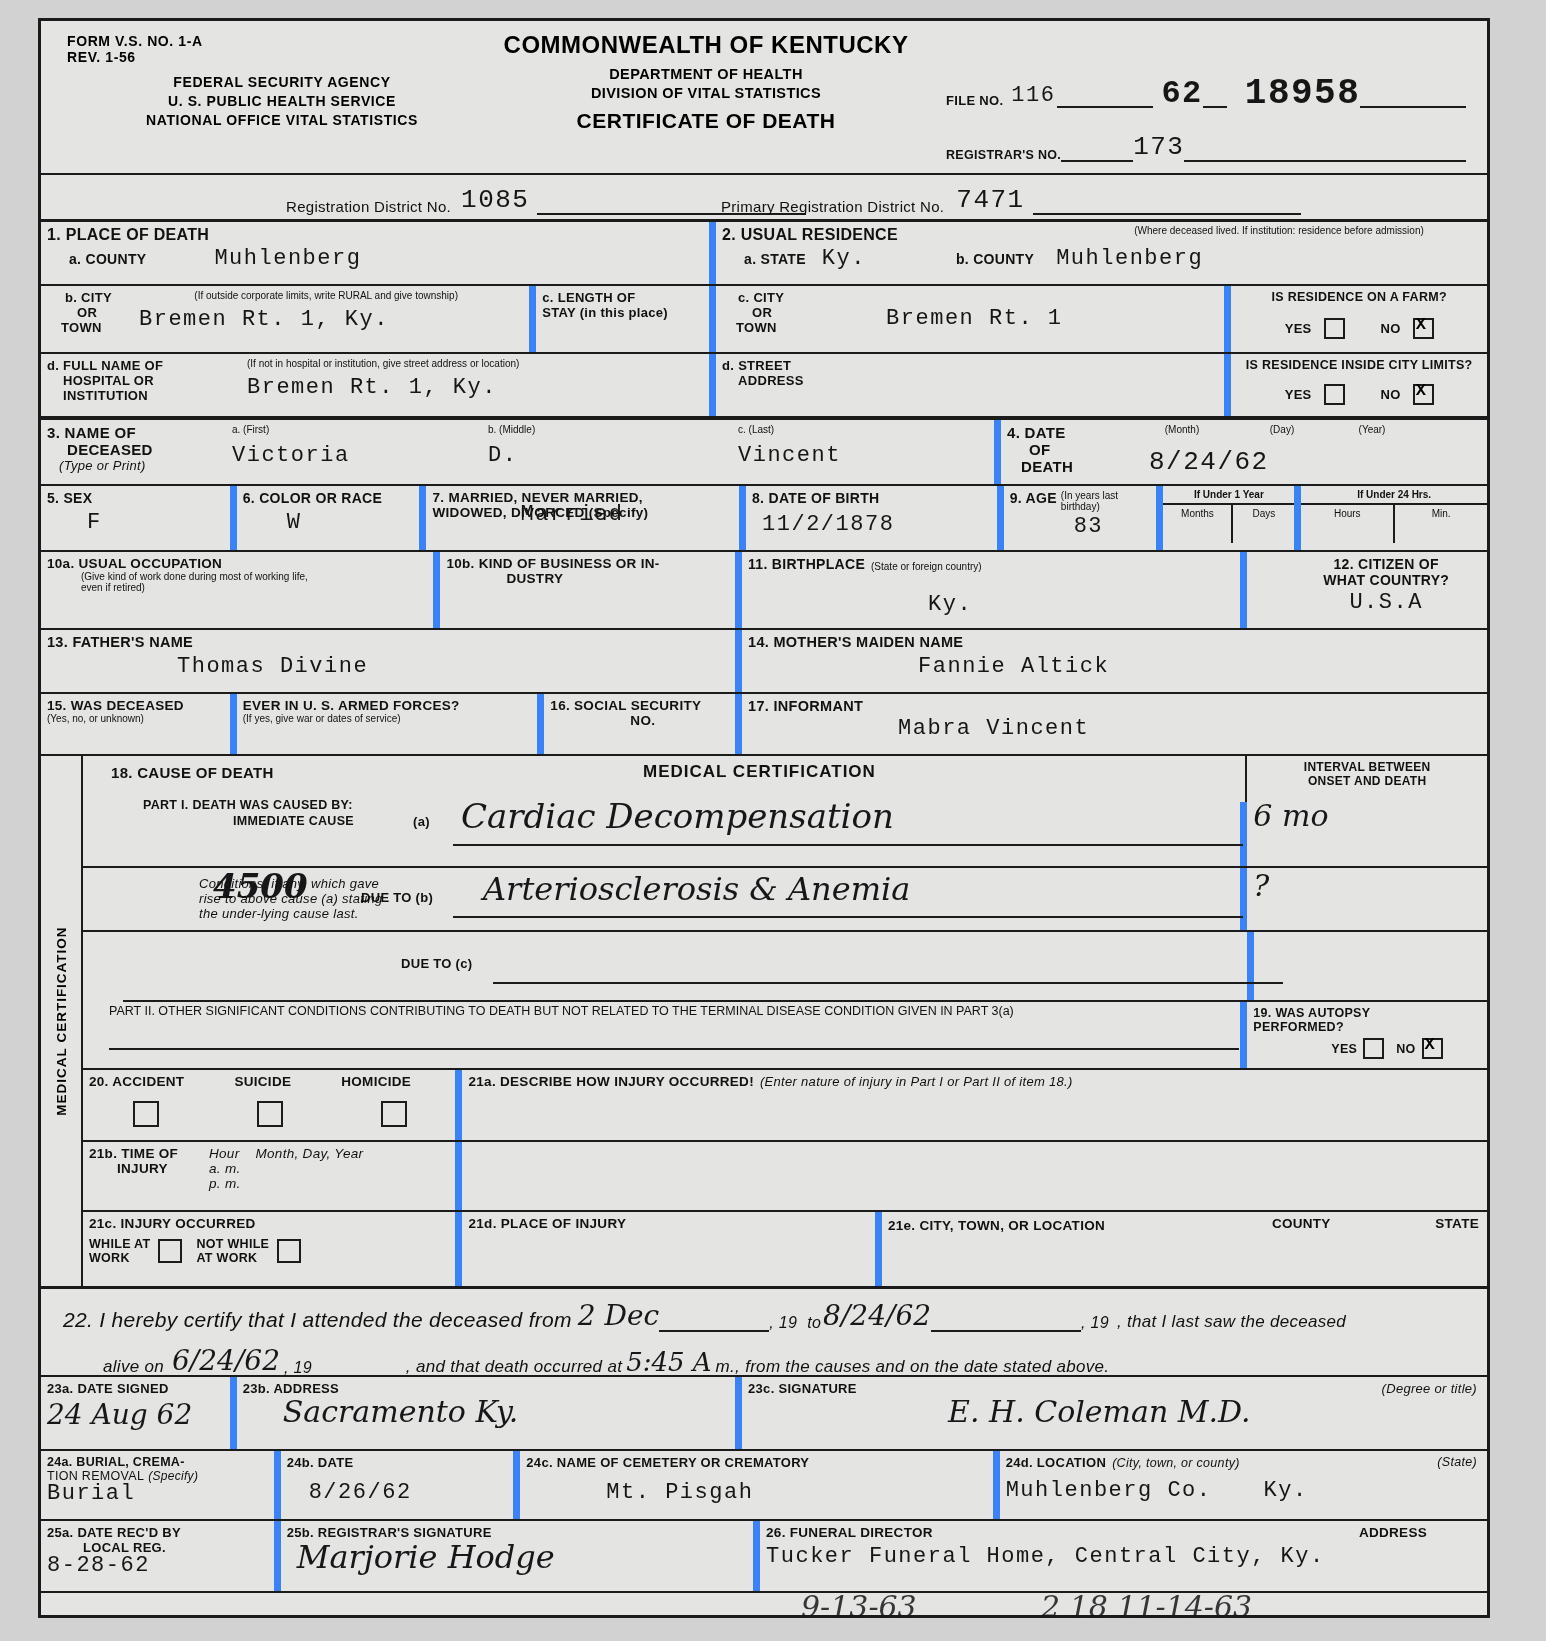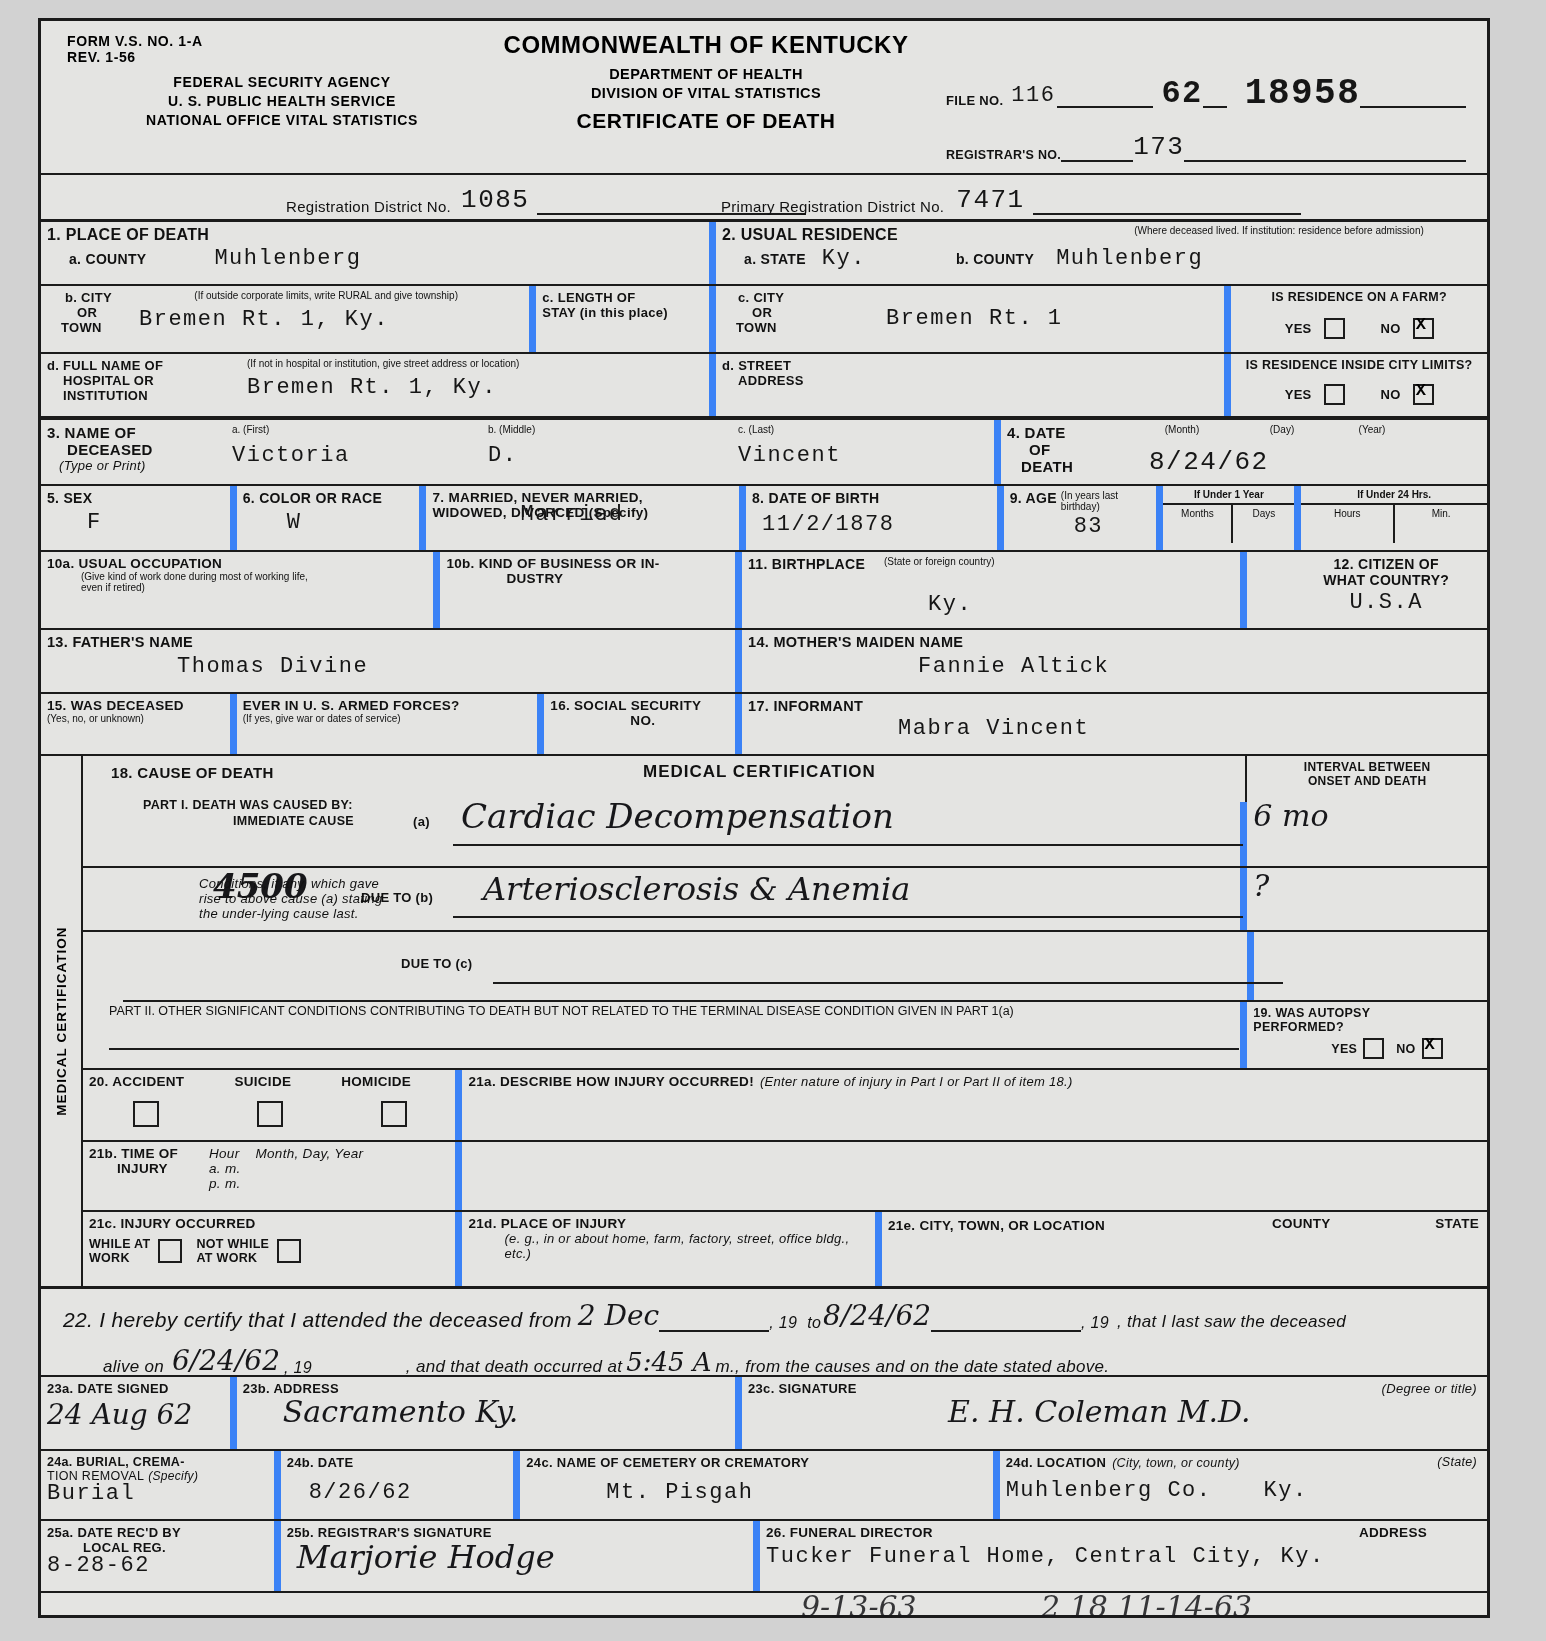--- a/index.html
+++ b/index.html
@@ -281,21 +281,21 @@
         </div>
         <div class="lbl tiny" style="line-height:11px;margin-left:34px;width:240px;">(Give kind of work done during most of working life, even if retired)</div>
         <div class="val sm"></div>
       </div>
       <div class="cell" style="width:302px;">
         <div class="lbl" style="font-weight:bold;font-size:13.5px;">10b. KIND OF BUSINESS OR IN-</div>
         <div class="lbl" style="font-weight:bold;font-size:13.5px;margin-left:60px;">DUSTRY</div>
         <div class="val sm"></div>
       </div>
       <div class="cell" style="width:506px;">
-        <div style="display:flex;align-items:flex-start;gap:13px;">
+        <div style="display:flex;align-items:flex-end;">
           <span class="lbl" style="font-weight:bold;font-size:14px;">11. BIRTHPLACE</span>
           <span class="lbl tiny" style="margin-left:6px;">(State or foreign country)</span>
         </div>
         <div class="val" style="margin-left:180px;margin-top:20px;">Ky.</div>
       </div>
       <div class="cell" style="width:240px;padding-left:44px;">
         <div class="lbl" style="font-weight:bold;font-size:14px;text-align:center;">12. CITIZEN OF</div>
         <div class="lbl" style="font-weight:bold;font-size:14px;text-align:center;">WHAT COUNTRY?</div>
         <div class="val" style="text-align:center;margin-top:2px;">U.S.A</div>
       </div>
@@ -382,21 +382,21 @@
             <div class="ln" style="left:370px;top:50px;width:790px;height:2px;"></div>
             <div class="hand" style="position:absolute;left:400px;top:4px;font-size:32px;"></div>
           </div>
           <div class="cell" style="width:240px;position:relative;">
             <div class="hand" style="font-size:30px;position:absolute;left:6px;top:0;"></div>
           </div>
         </div>
 
         <div class="row brow" style="height:68px;">
           <div class="cell" style="width:1166px;position:relative;">
-            <div class="lbl" style="font-size:12.5px;position:absolute;left:26px;top:2px;width:1130px;letter-spacing:0;">PART II. OTHER SIGNIFICANT CONDITIONS CONTRIBUTING TO DEATH BUT NOT RELATED TO THE TERMINAL DISEASE CONDITION GIVEN IN PART 1(a)</div>
+            <div class="lbl" style="font-size:12.5px;position:absolute;left:26px;top:2px;width:1130px;letter-spacing:0;">PART II. OTHER SIGNIFICANT CONDITIONS CONTRIBUTING TO DEATH BUT NOT RELATED TO THE TERMINAL DISEASE CONDITION GIVEN IN PART 3(a)</div>
             <div class="ln" style="left:26px;top:46px;width:1130px;height:2px;"></div>
             <div class="val sm" style="position:absolute;left:40px;top:16px;"></div>
           </div>
           <div class="cell" style="width:240px;position:relative;">
             <div class="lbl" style="font-weight:bold;font-size:12.5px;">19. WAS AUTOPSY</div>
             <div class="lbl" style="font-weight:bold;font-size:12.5px;">PERFORMED?</div>
             <div style="display:flex;align-items:center;gap:6px;margin-top:4px;margin-left:78px;">
               <span class="lbl" style="font-weight:bold;font-size:12.5px;">YES</span>
               <span class="chk"></span>
               <span class="lbl" style="font-weight:bold;font-size:12.5px;margin-left:6px;">NO</span>
@@ -458,21 +458,20 @@
               <span class="chk" style="width:20px;height:20px;"></span>
               <div style="margin-left:6px;">
                 <div class="lbl" style="font-weight:bold;font-size:12.5px;">NOT WHILE</div>
                 <div class="lbl" style="font-weight:bold;font-size:12.5px;">AT WORK</div>
               </div>
               <span class="chk" style="width:20px;height:20px;"></span>
             </div>
           </div>
           <div class="cell" style="width:420px;">
             <div class="lbl" style="font-weight:bold;font-size:13.5px;">21d. PLACE OF INJURY</div>
-            <div class="lbl" style="font-style:italic;font-size:13px;margin-left:36px;line-height:15px;">(e. g., in or about home, farm, factory, street, office bldg., etc.)</div>
           </div>
           <div class="cell" style="width:606px;position:relative;">
             <span class="lbl" style="font-weight:bold;font-size:13.5px;">21e. CITY, TOWN, OR LOCATION</span>
             <span class="lbl" style="font-weight:bold;font-size:13.5px;position:absolute;left:390px;top:4px;">COUNTY</span>
             <span class="lbl" style="font-weight:bold;font-size:13.5px;position:absolute;right:8px;top:4px;">STATE</span>
           </div>
         </div>
       </div>
     </div>
 

